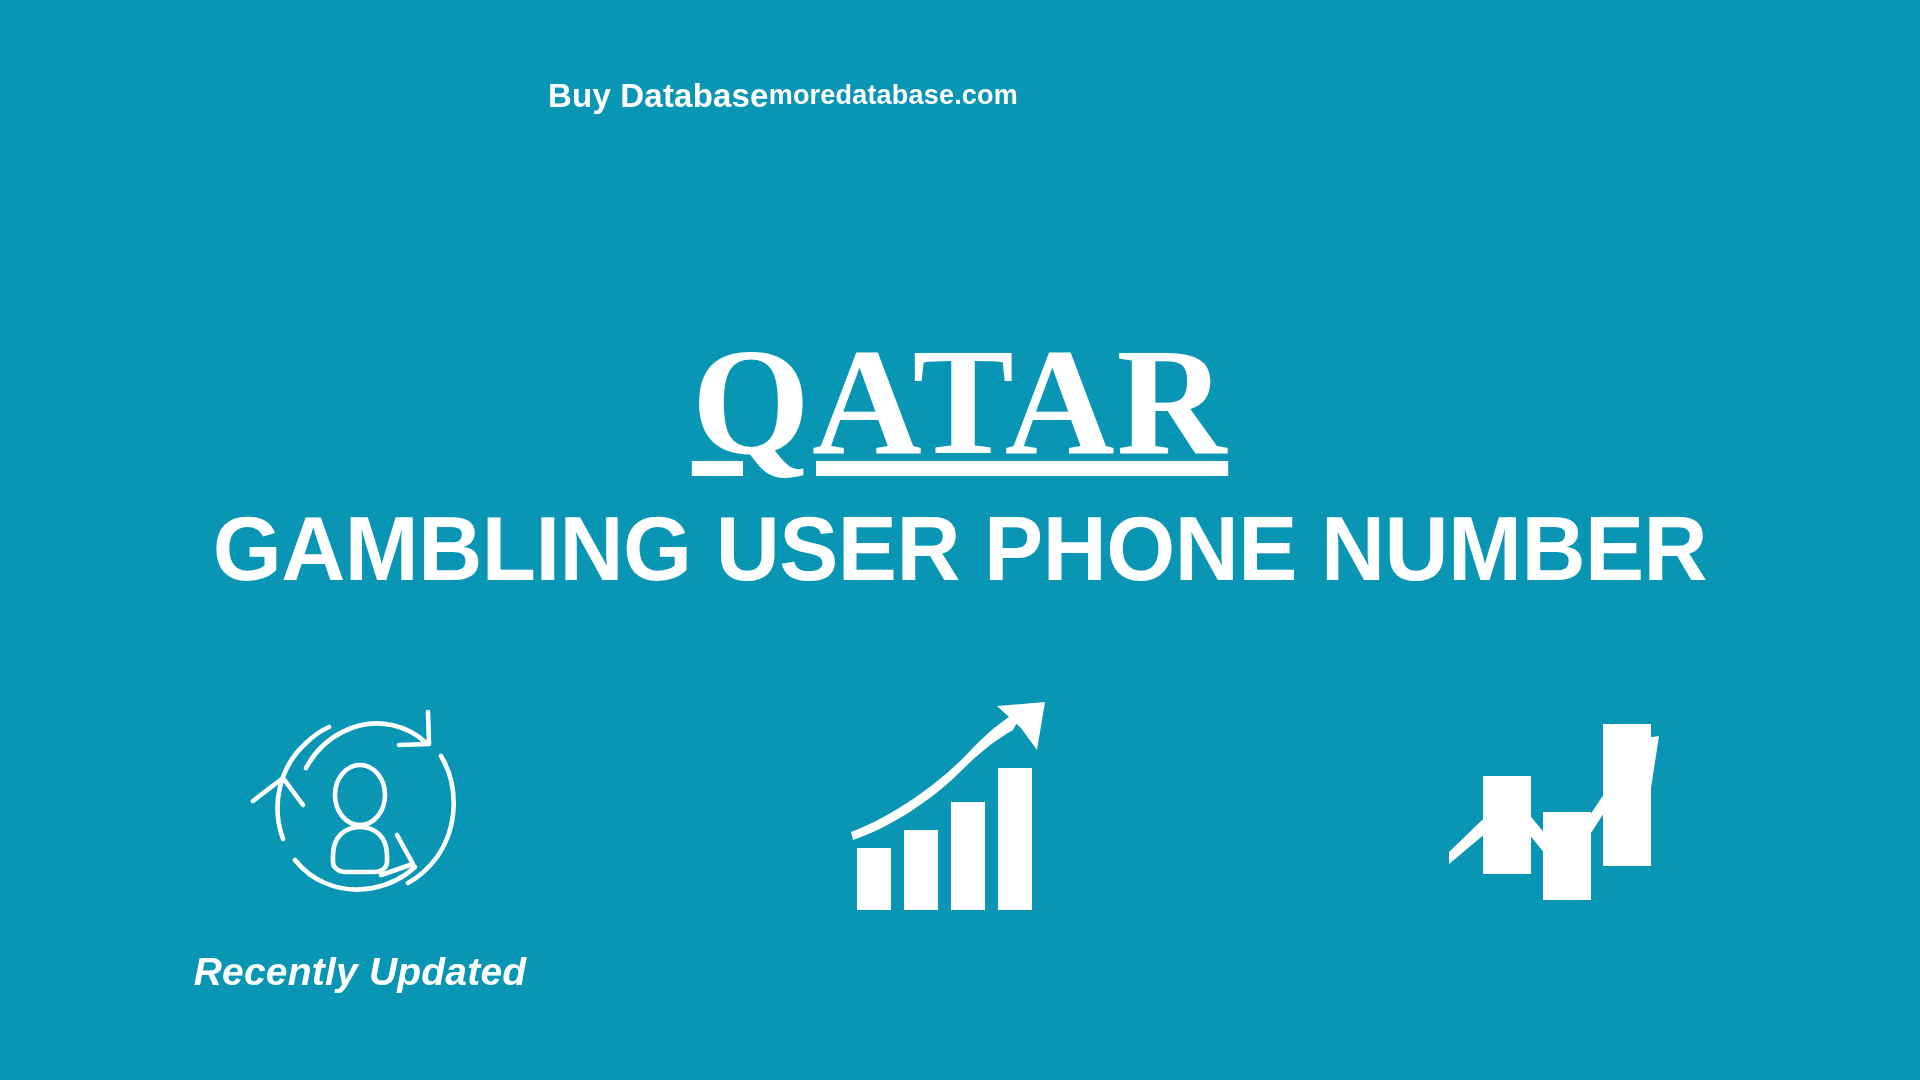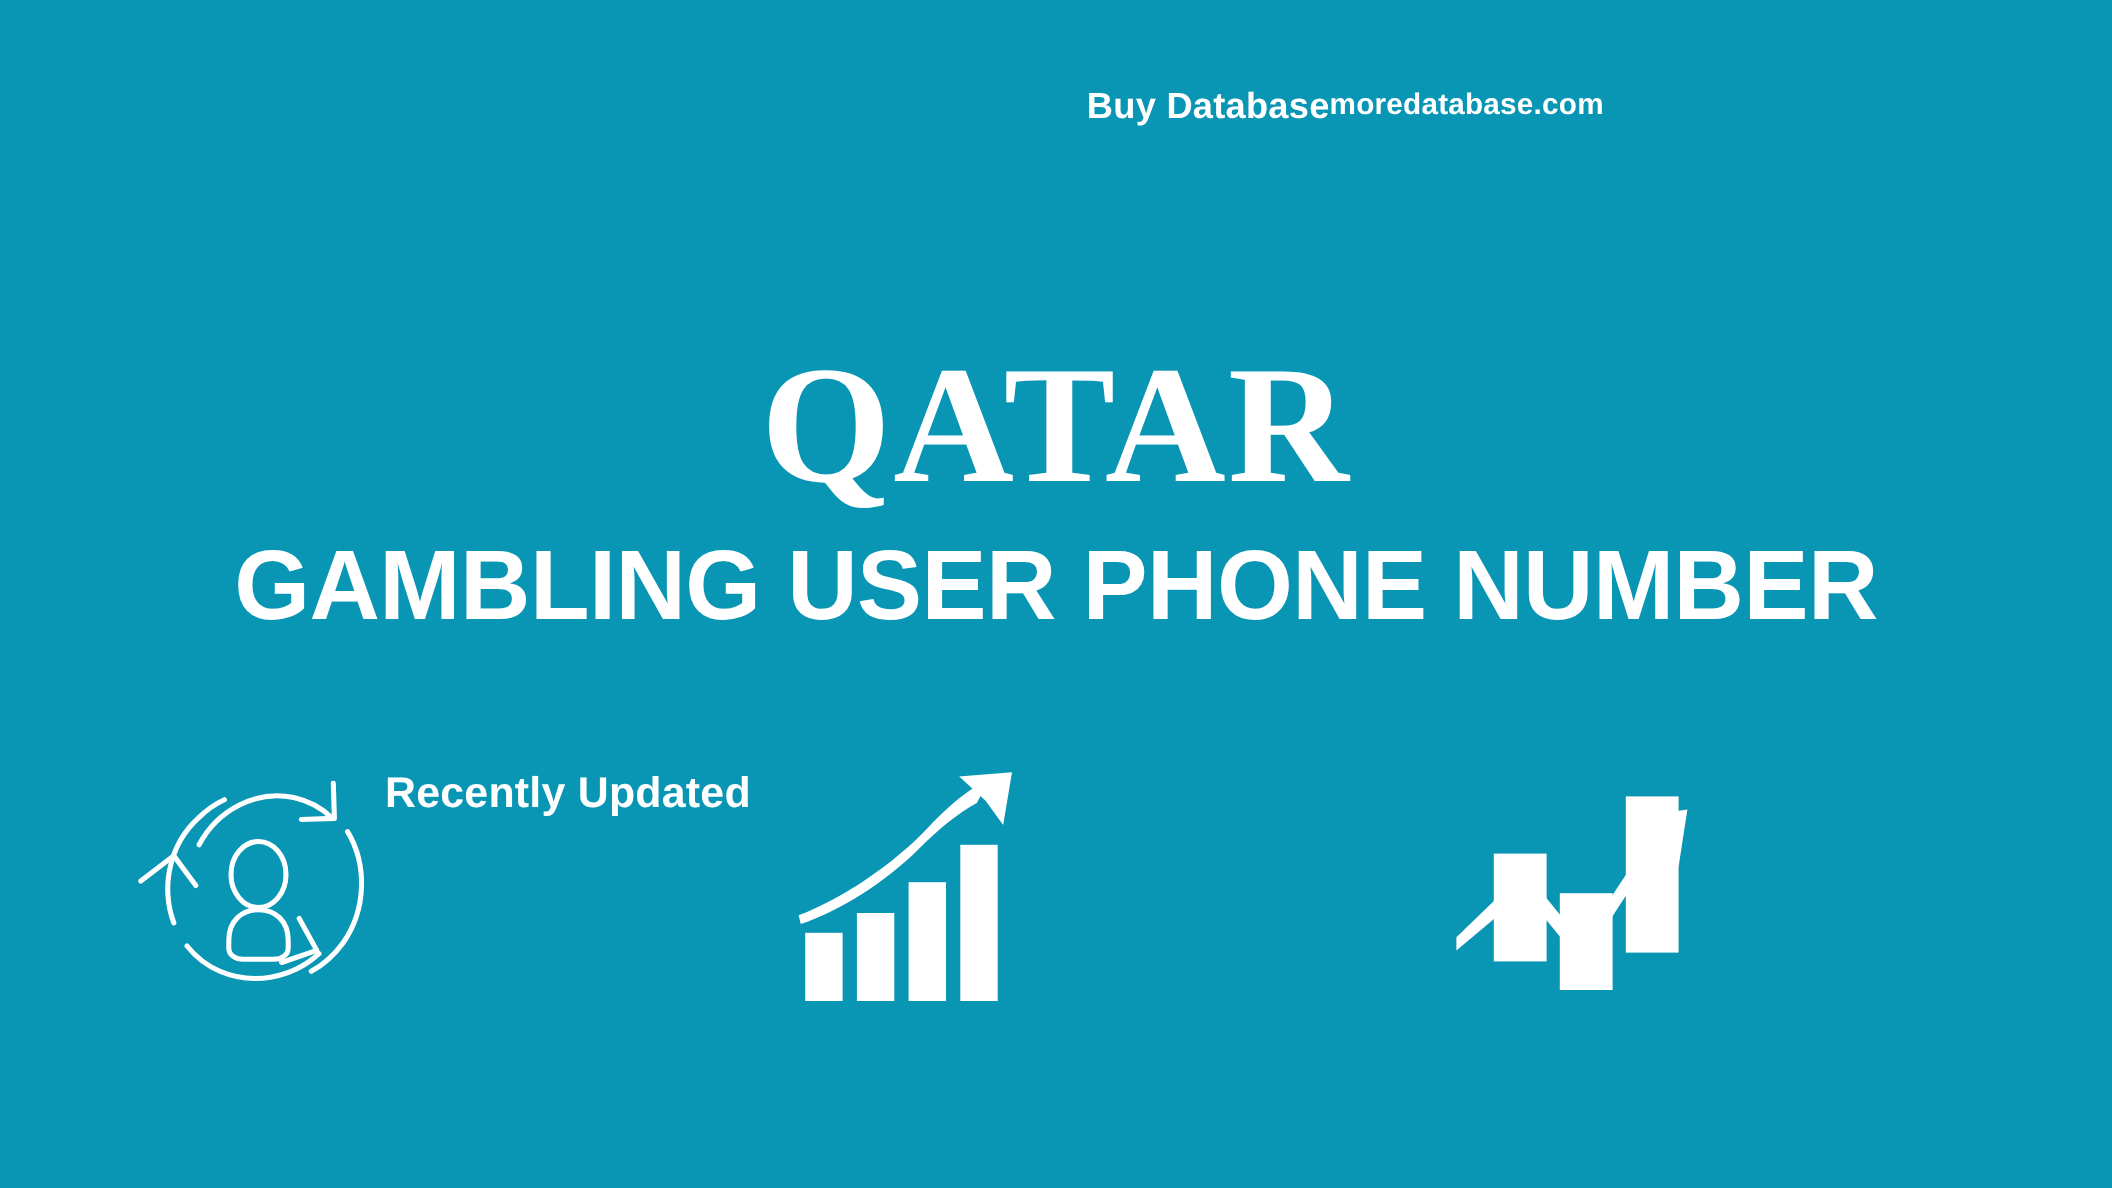--- a/index.html
+++ b/index.html
@@ -24,21 +24,21 @@
 
   
   .header {
     position: absolute;
     top: 0;
     left: 0;
     width: 1566px;
     height: 190px;
     display: flex;
     align-items: center;
-    justify-content: flex-end;
+    justify-content: center;
     padding: 0 108px;
     box-sizing: border-box;
   }
   .brand-left {
     color: #ffffff;
     font-size: 33px;
     font-weight: bold;
     letter-spacing: 0.2px;
     line-height: 1;
     white-space: nowrap;
@@ -60,23 +60,24 @@
     width: 1920px;
     text-align: center;
   }
   .hero-title {
     color: #ffffff;
     font-family: "Liberation Serif", "DejaVu Serif", serif;
     font-weight: bold;
     font-size: 152px;
     line-height: 1;
     letter-spacing: 2px;
-    margin: 0;
+    margin: 16px;
     padding: 0;
     white-space: nowrap;
+    text-decoration: underline;
   }
   .hero-subtitle {
     color: #ffffff;
     font-family: "Liberation Sans", sans-serif;
     font-weight: bold;
     font-size: 90px;
     line-height: 1;
     letter-spacing: -0.5px;
     margin: 0;
     padding: 0;
@@ -94,21 +95,23 @@
     height: 360px;
     display: flex;
     align-items: flex-start;
     justify-content: space-around;
     padding: 0 60px;
     box-sizing: border-box;
   }
   .feature {
     width: 480px;
     display: flex;
-    flex-direction: row;
+    flex-direction: column;
+    align-items: center;
+    font-style: italic;
   }
   .feature-icon {
     height: 250px;
     display: flex;
     align-items: center;
     justify-content: center;
   }
   .feature-label {
     color: #ffffff;
     font-size: 39px;

